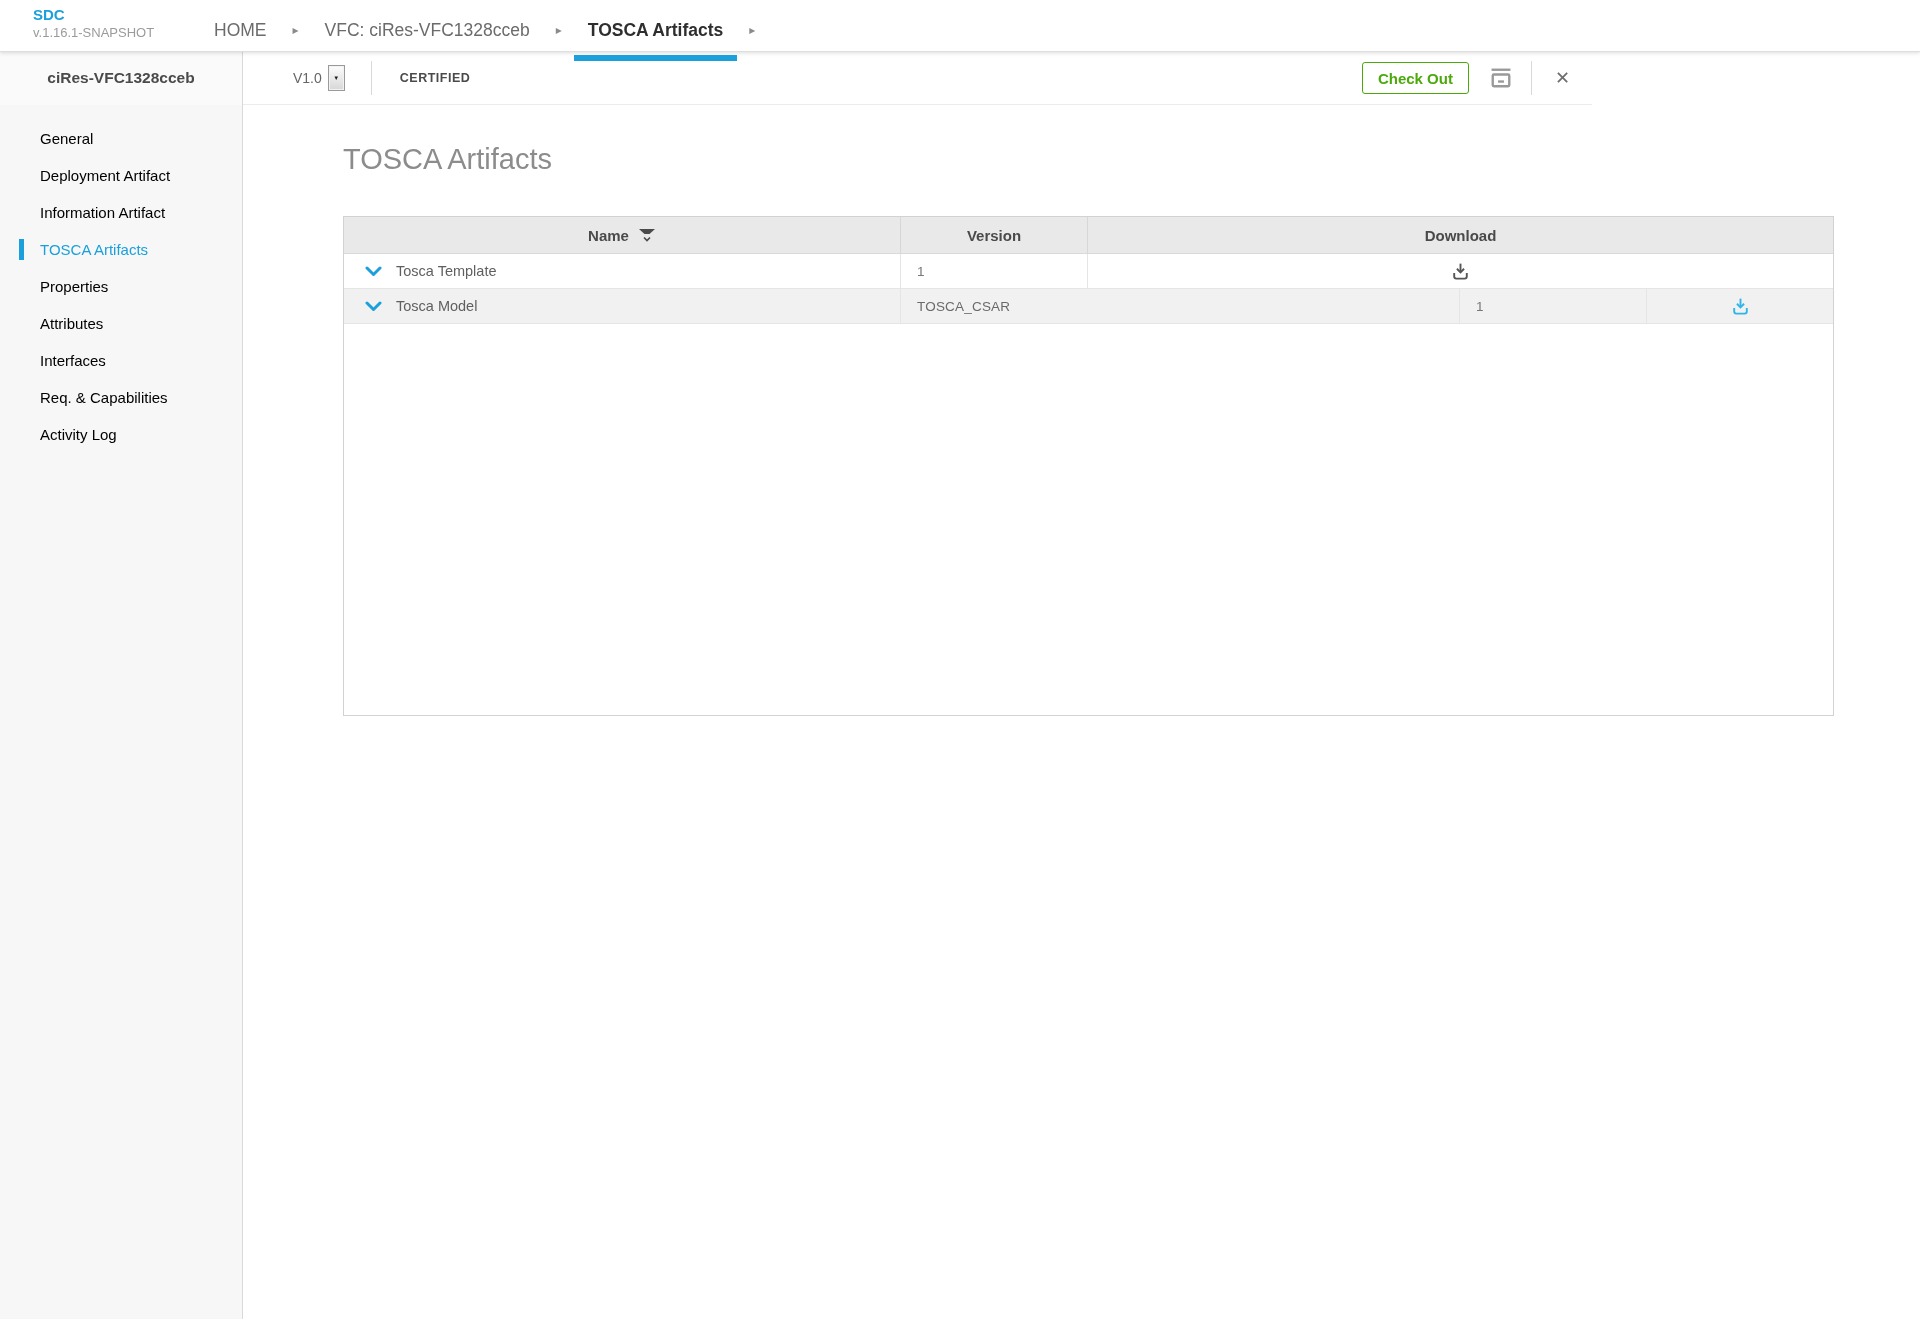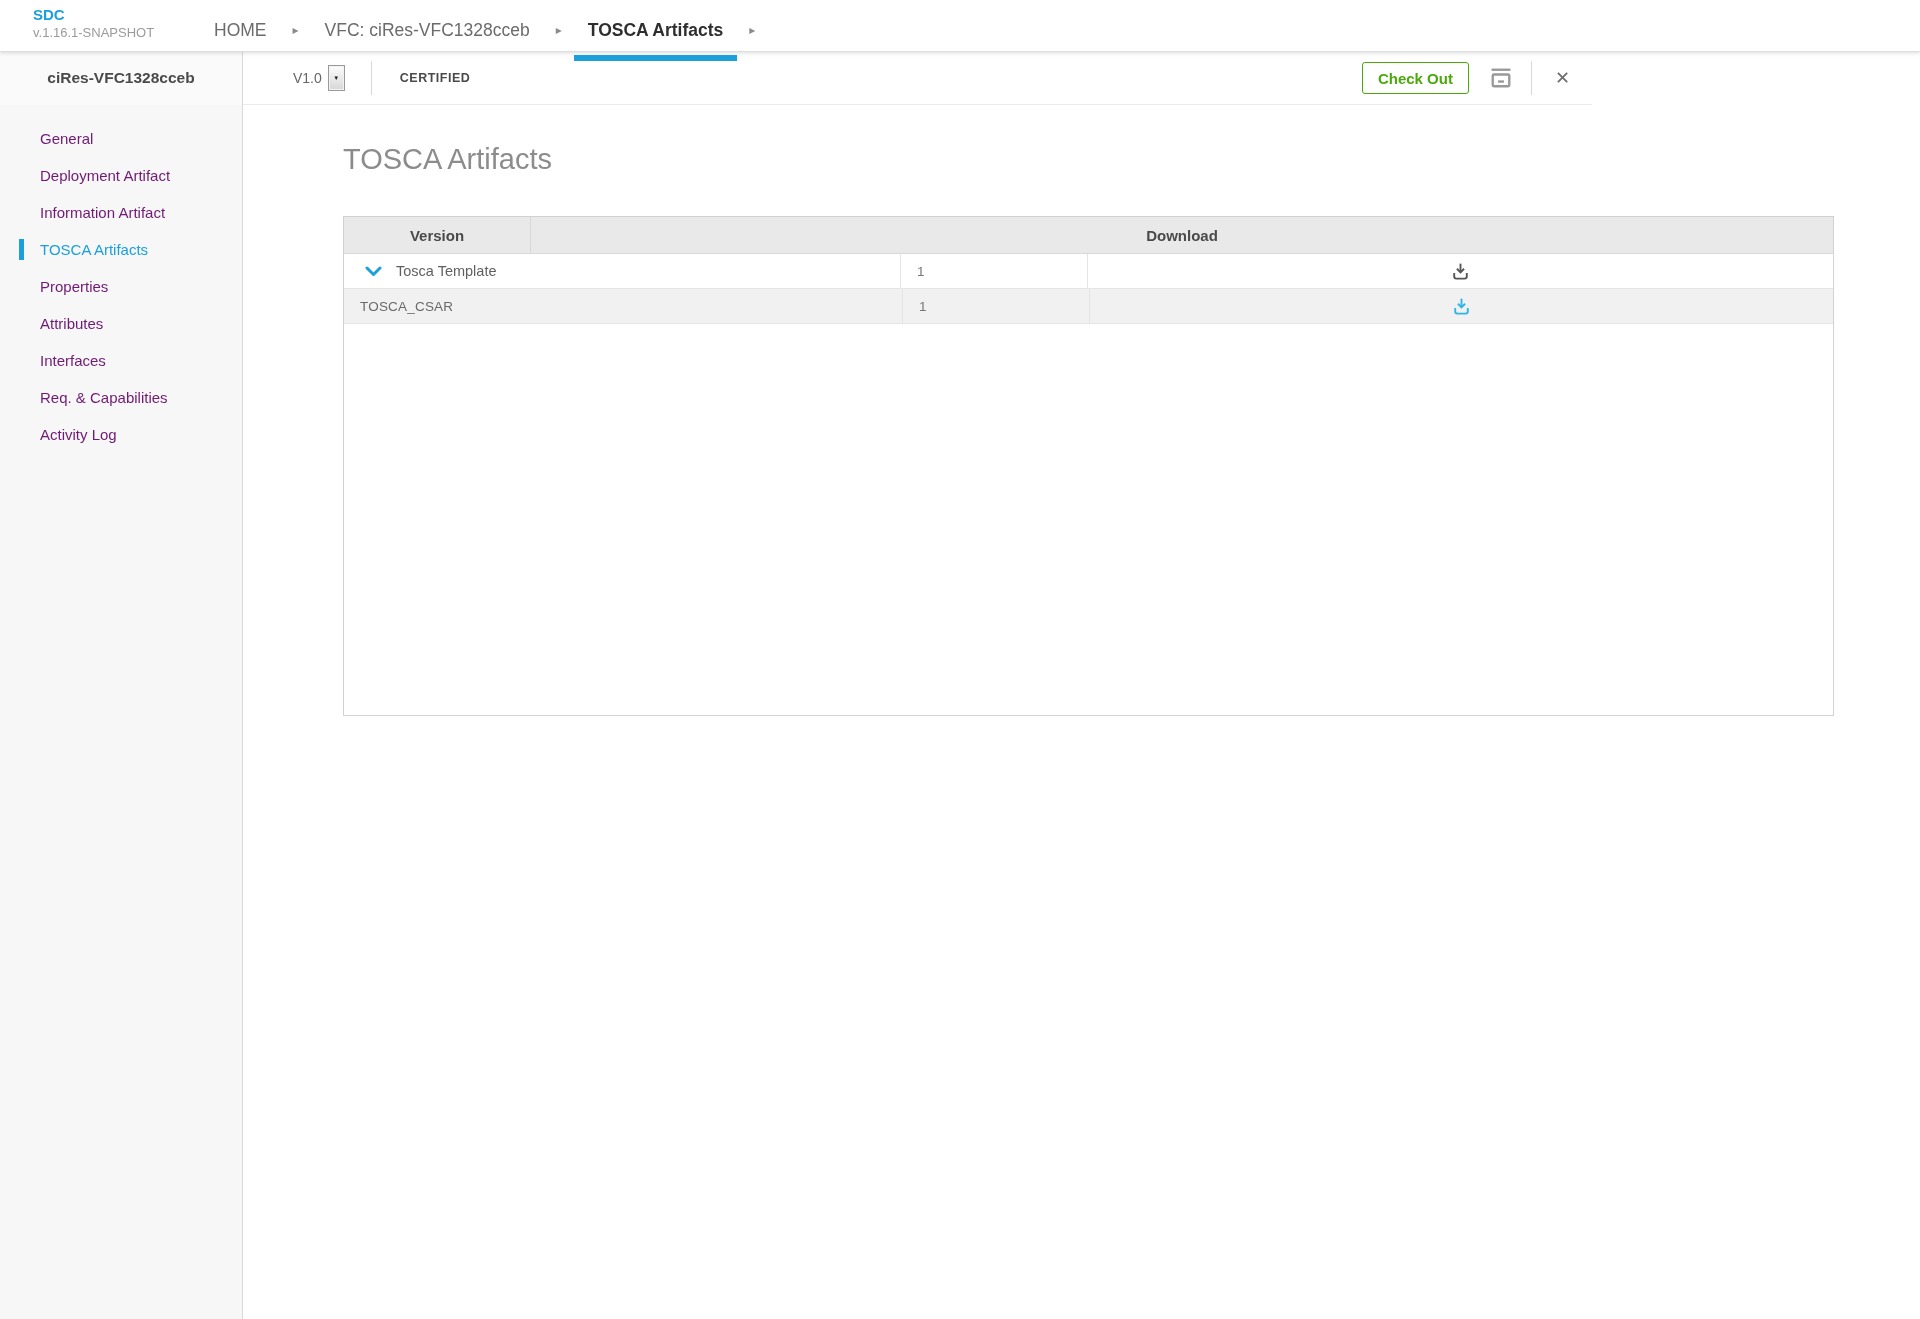--- a/index.html
+++ b/index.html
@@ -60,21 +60,21 @@
   .hr-div { margin:0 17px; }
   .close-btn { font-size:18px; color:#6e6e6e; cursor:pointer; padding:0 6px; }
 
   
   .sidebar {
     position:absolute; top:105px; left:0; bottom:0; width:243px;
     background:#f7f7f7; border-right:1px solid #d9d9d9; padding-top:15px;
   }
   .side-item {
     position:relative; height:37px; display:flex; align-items:center;
-    padding-left:40px; font-size:15px; color:#701a75; cursor:pointer; white-space:nowrap;
+    padding-left:40px; font-size:15px; color:#000000; cursor:pointer; white-space:nowrap;
   }
   .side-item.active { color:#1ba0db; }
   .active-bar { position:absolute; left:19px; top:8px; width:5px; height:21px; background:#1ba0db; }
 
   
   .content { position:absolute; top:105px; left:243px; right:0; bottom:0; background:#fff; }
   .page-title { position:absolute; left:100px; top:38px; margin:0; font-size:29px; font-weight:400; color:#8c8c8c; }
 
   .table-wrap {
     position:absolute; left:100px; top:111px; width:1491px; height:500px;
@@ -177,20 +177,29 @@
   <div class="side-item">
     <span>Activity Log</span>
   </div>
 </div>
 
 <div class="content">
   <h1 class="page-title">TOSCA Artifacts</h1>
 
   <div class="table-wrap">
     <div class="t-header">
+      <div class="t-col w-name">
+        <span>Name</span>
+        <span class="sort-icon">
+          <svg width="18" height="16" viewBox="0 0 18 16">
+            <polygon points="1,2 17,2 11.5,7 6.5,7" fill="#4a4a4a"></polygon>
+            <path d="M6 10.5 L9 13.5 L12 10.5" fill="none" stroke="#4a4a4a" stroke-width="1.6"></path>
+          </svg>
+        </span>
+      </div>
       <div class="t-col w-version">
         <span>Version</span>
       </div>
       <div class="t-col w-download">
         <span>Download</span>
       </div>
     </div>
 
     <div class="t-row">
       <div class="cell cell-name w-name">
@@ -209,20 +218,28 @@
           <svg width="21" height="21" viewBox="0 0 20 20" fill="none" stroke="#555555" stroke-width="1.8">
             <path d="M10 2.5 V10.5"></path>
             <path d="M6.6 7.4 L10 10.8 L13.4 7.4"></path>
             <path d="M4 11.5 V14.8 Q4 16.8 6 16.8 H14 Q16 16.8 16 14.8 V11.5"></path>
           </svg>
         </span>
       </div>
     </div>
 
     <div class="t-row alt">
+      <div class="cell cell-name w-name">
+        <span class="chevron">
+          <svg width="17" height="11" viewBox="0 0 17 11">
+            <path d="M2 2 L8.5 8.5 L15 2" fill="none" stroke="#1ba0db" stroke-width="3" stroke-linecap="round" stroke-linejoin="round"></path>
+          </svg>
+        </span>
+        <span>Tosca Model</span>
+      </div>
       <div class="cell cell-type w-type">
         <span>TOSCA_CSAR</span>
       </div>
       <div class="cell cell-version w-version">
         <span>1</span>
       </div>
       <div class="cell cell-download w-download">
         <span class="dl">
           <svg width="21" height="21" viewBox="0 0 20 20" fill="none" stroke="#2fb5e8" stroke-width="1.8">
             <path d="M10 2.5 V10.5"></path>

